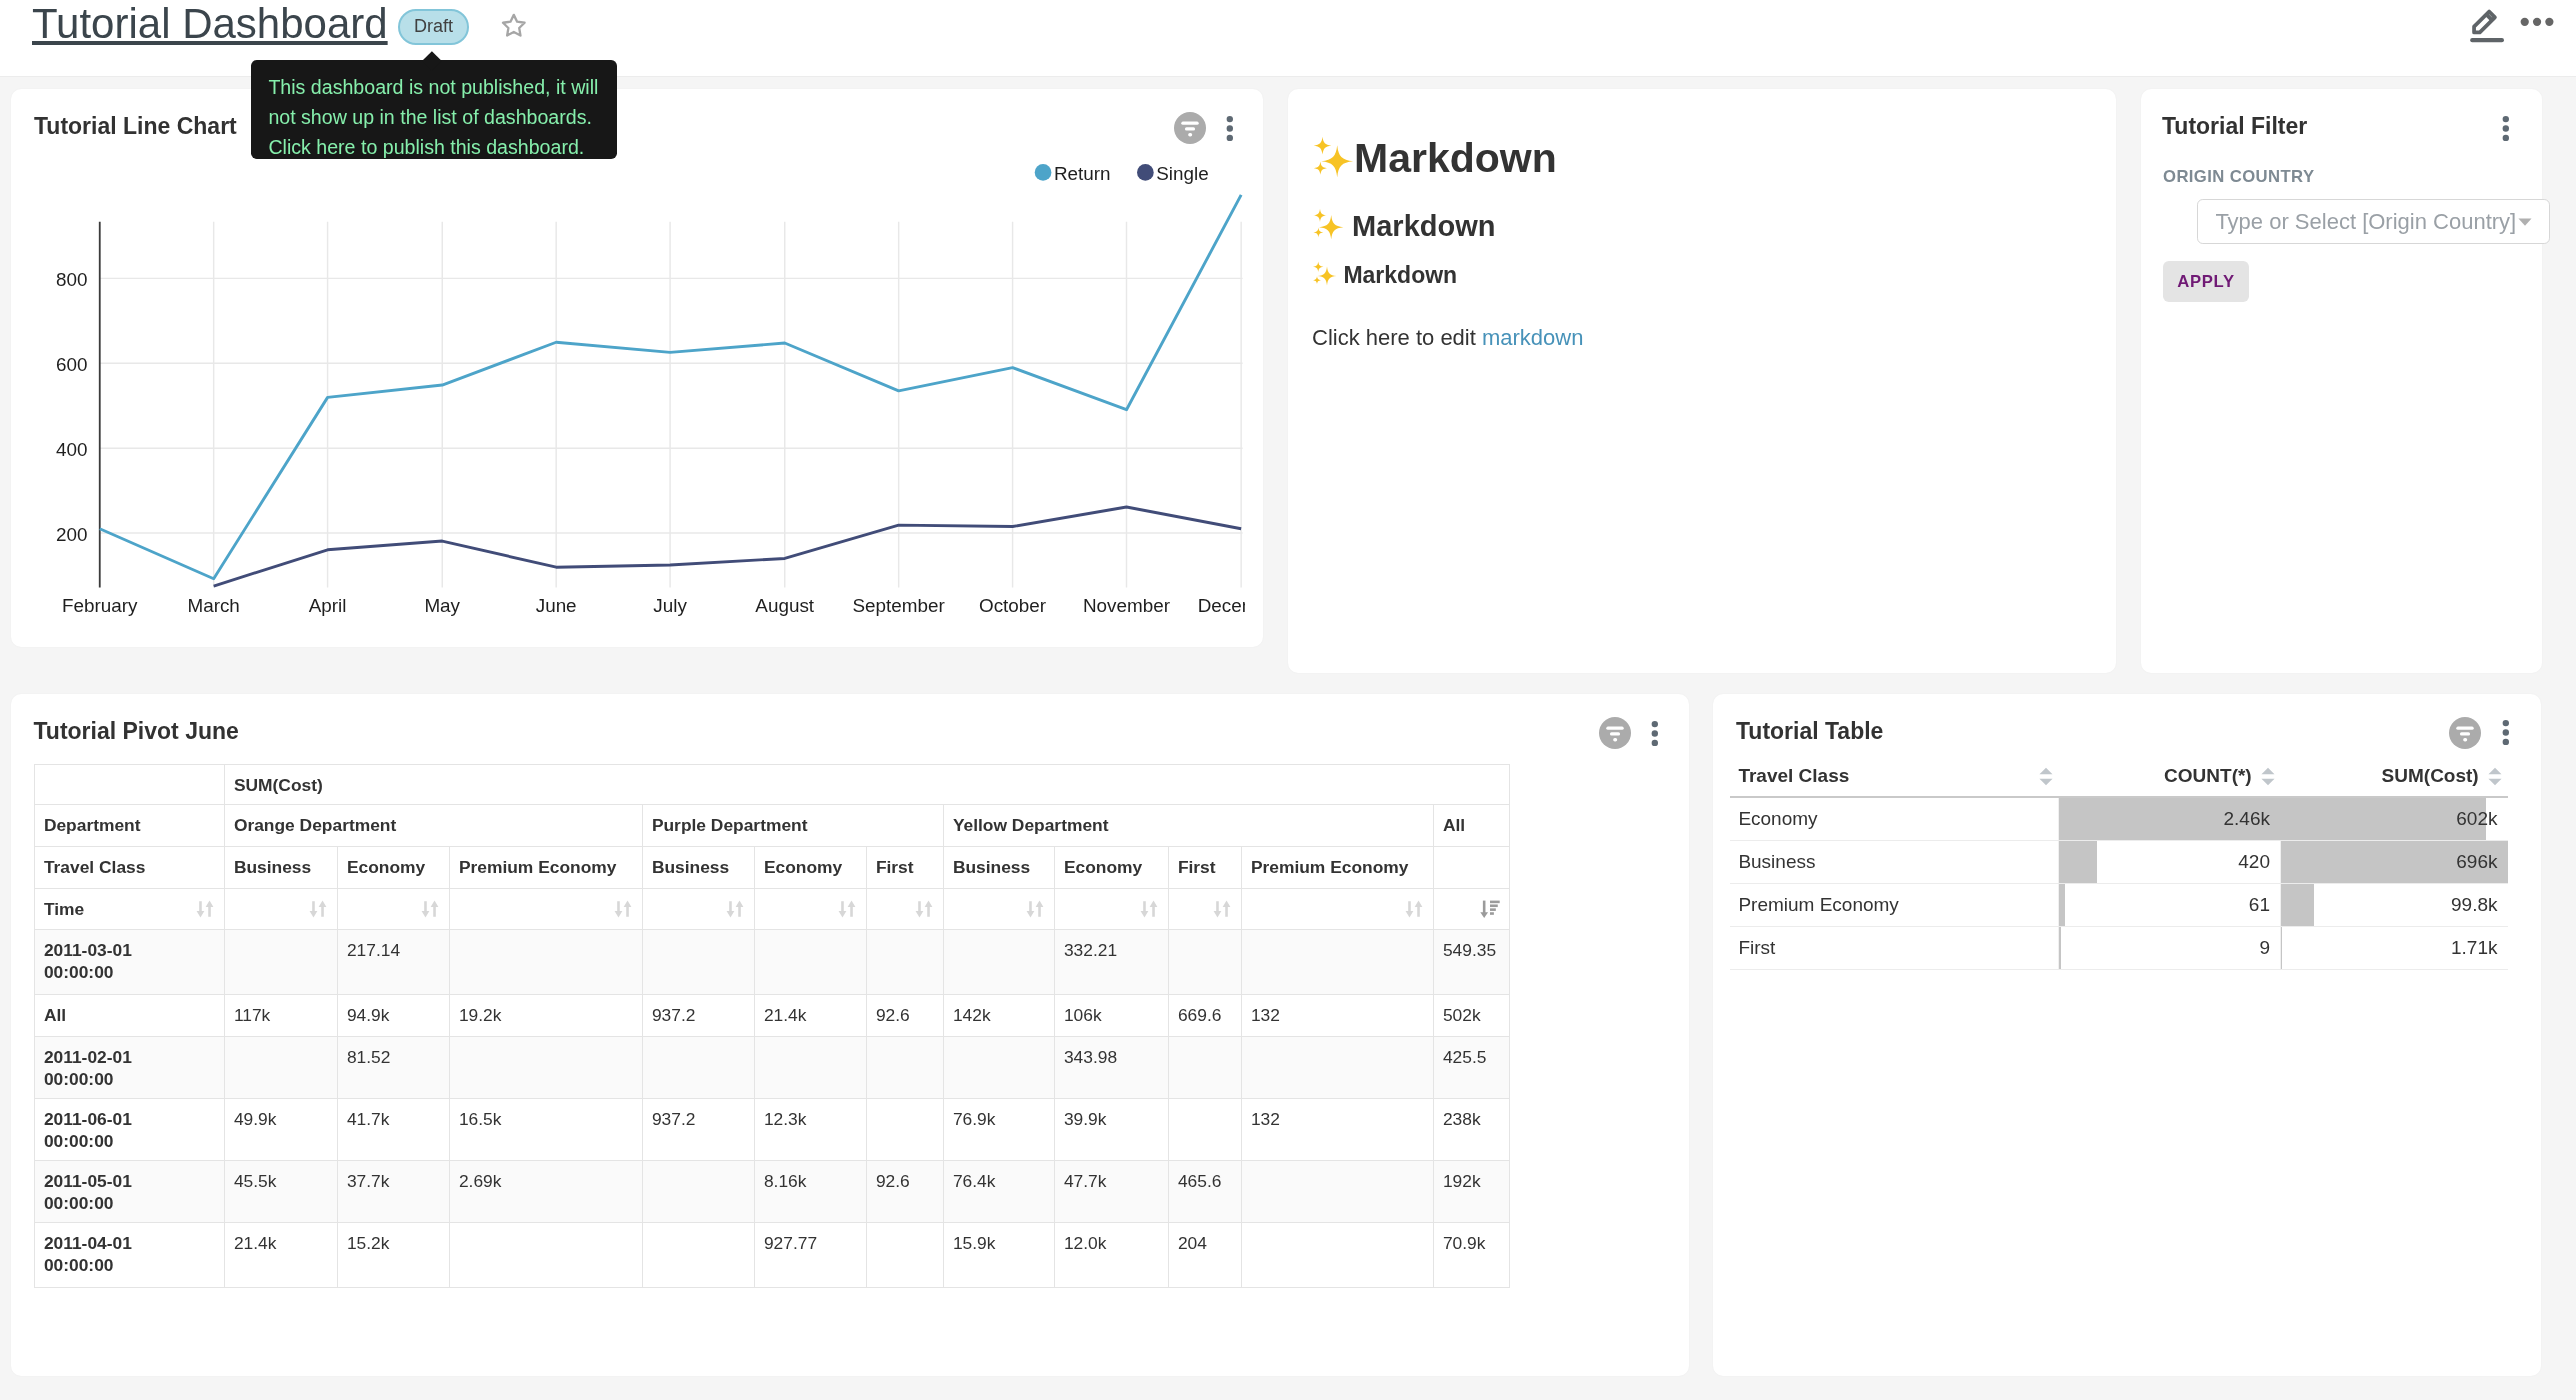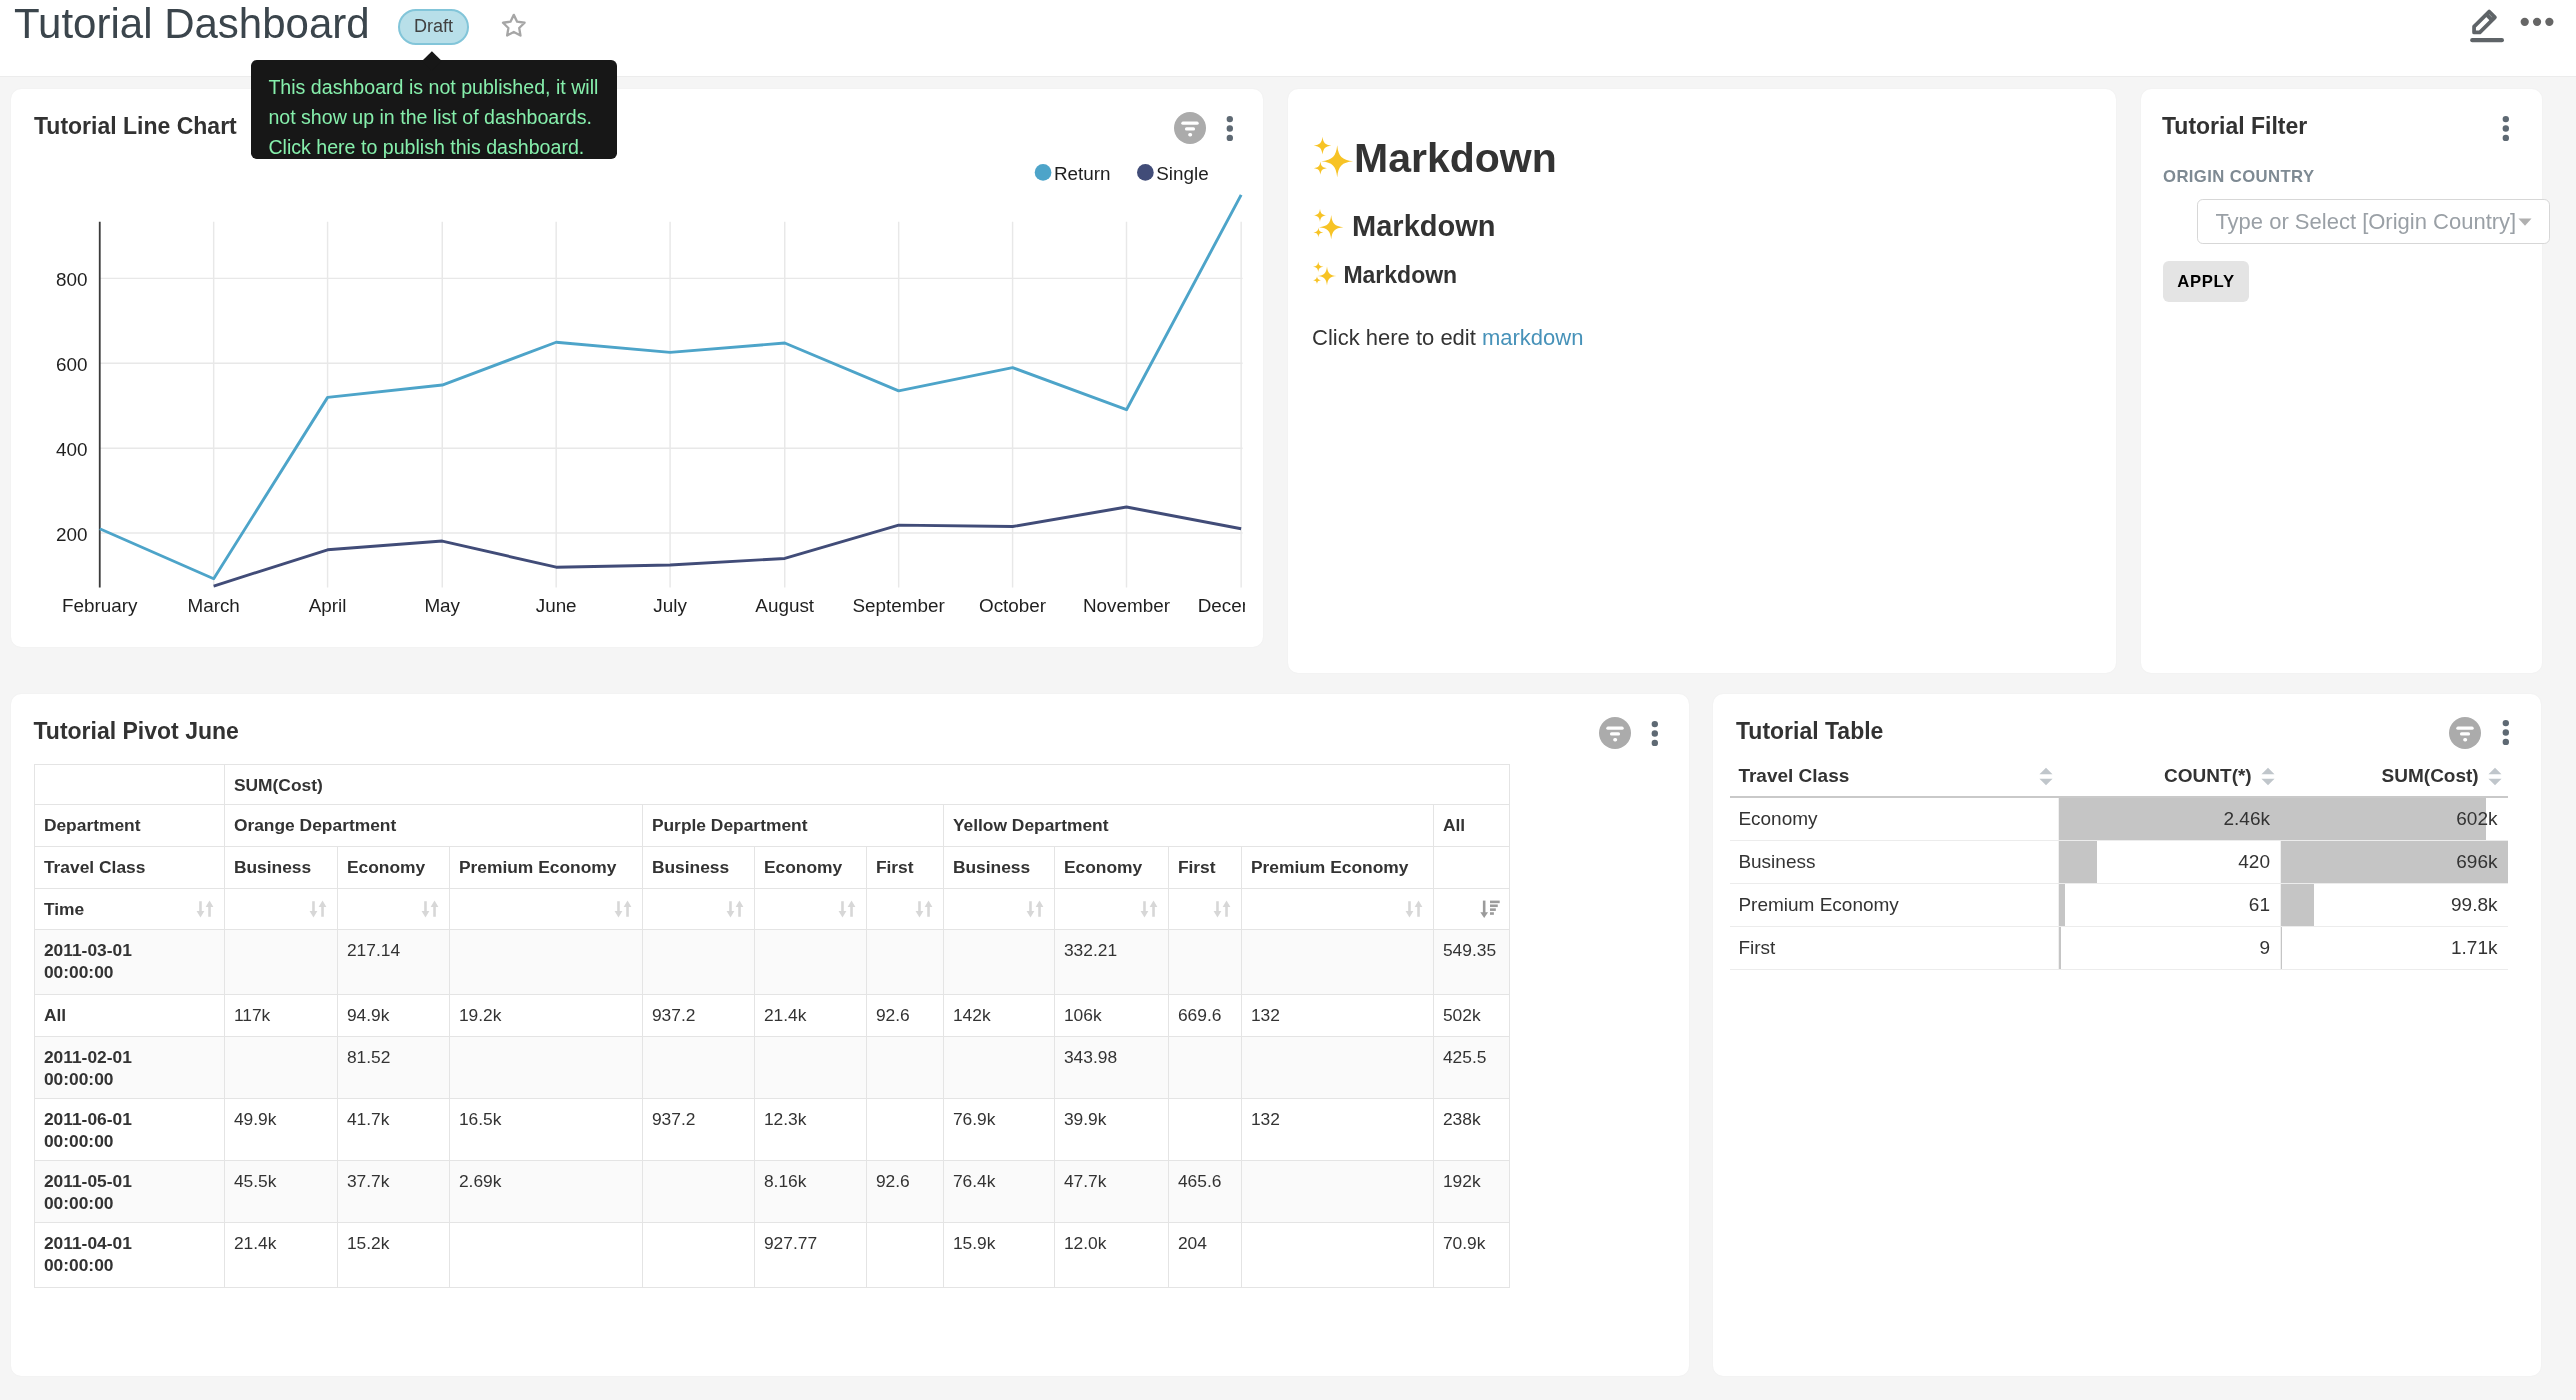--- a/index.html
+++ b/index.html
@@ -1,19 +1,19 @@
 <!DOCTYPE html>
 <html style="font-size:11.6px"><head>
 <meta charset="utf-8">
 <style>
 * { margin:0; padding:0; box-sizing:border-box; }
 html,body { width:2576px; height:1400px; }
 body { background:#f5f5f5; font-family:"Liberation Sans", sans-serif; position:relative; overflow:hidden; color:#333; }
 .header { position:absolute; left:0; top:0; width:2576px; height:77px; background:#fff; border-bottom:1.5px solid #ececec; }
-.htitle { position:absolute; left:14px; top:0px; font-size:42px; font-weight:500; color:#3b454c; }
+.htitle { position:absolute; left:32px; top:0px; font-size:42px; font-weight:500; color:#3b454c;text-decoration:underline; }
 .pill { position:absolute; left:398px; top:8.7px; width:71px; height:36px; background:#b8dfe9; border:2.2px solid #82c5d9; border-radius:19px; font-size:18px; color:#404040; text-align:center; line-height:31px; }
 .tooltip { position:absolute; z-index:10; left:251px; top:60px; width:366px; height:99px; background:#171717; border-radius:5.8px; color:#86efac; font-size:19.6px; line-height:30px; padding:11.6px 0 0 17.4px; white-space:nowrap; }
 .tooltip:before { content:""; position:absolute; left:174px; top:-6.5px; width:13.8px; height:13.8px; background:#171717; transform:rotate(45deg); }
 .card { position:absolute; background:#fff; border-radius:10.2px; box-shadow:0 0 2.2px rgba(0,0,0,0.04); }
 .ctitle { position:absolute; font-size:23px; font-weight:600; color:#323232; }
 #card-line { left:11px; top:89px; width:1252px; height:558px; }
 #card-md { left:1288px; top:89px; width:828px; height:584px; }
 #card-filter { left:2141px; top:89px; width:401px; height:584px; }
 #card-pivot { left:11px; top:694px; width:1678px; height:682px; }
 #card-table { left:1713px; top:694px; width:828px; height:682px; }
@@ -22,21 +22,21 @@
 .md-h1 { position:absolute; left:24px; top:46px; font-size:41px; font-weight:600; color:#333; }
 .md-h2 { position:absolute; left:24px; top:119px; font-size:29px; font-weight:600; color:#333; }
 .md-h3 { position:absolute; left:24px; top:172px; font-size:23px; font-weight:600; color:#333; }
 .md-p  { position:absolute; left:24px; font-size:22px; color:#333; }
 .md-p a { color:#4792b9; text-decoration:none; }
 .spark { display:inline-block; }
 
 .f-label { position:absolute; left:22px; top:78px; font-size:16.7px; font-weight:600; color:#7e8a93; letter-spacing:0.4px; }
 .f-select { position:absolute; left:24px; top:110px; width:353px; height:45px; border:1.5px solid #d7d7d7; border-radius:5.8px; background:#fff;margin-left:32px; }
 .f-select span { position:absolute; left:17.4px; top:9.4px; font-size:22px; color:#9aa0a6; }
-.f-apply { position:absolute; left:22px; top:172px; width:86px; height:41px; background:#e4e4e4; border-radius:5.8px; font-size:16.7px; font-weight:700; color:#000000; text-align:center; line-height:41px; letter-spacing:0.7px; }
+.f-apply { position:absolute; left:22px; top:172px; width:86px; height:41px; background:#e4e4e4; border-radius:5.8px; font-size:16.7px; font-weight:700; color:#701a75; text-align:center; line-height:41px; letter-spacing:0.7px; }
 
 table { border-collapse:collapse; table-layout:fixed; }
 #pivot { position:absolute; left:22.5px; top:70px; width:1476px; font-size:17.4px; line-height:22.5px; color:#333; }
 #pivot td { border:1.5px solid #e4e4e4; padding:8.7px 0 0 9.4px; vertical-align:top; overflow:hidden; position:relative; }
 #pivot .hd { font-weight:600; }
 #pivot tr.shade td { background:#fafafa; }
 .sico { position:absolute; right:8px; top:50%; margin-top:-11px; }
 
 #ttable { position:absolute; left:16.7px; top:62px; width:778px; font-size:19px; color:#333; }
 #ttable td { padding:0; vertical-align:middle; position:relative; }

